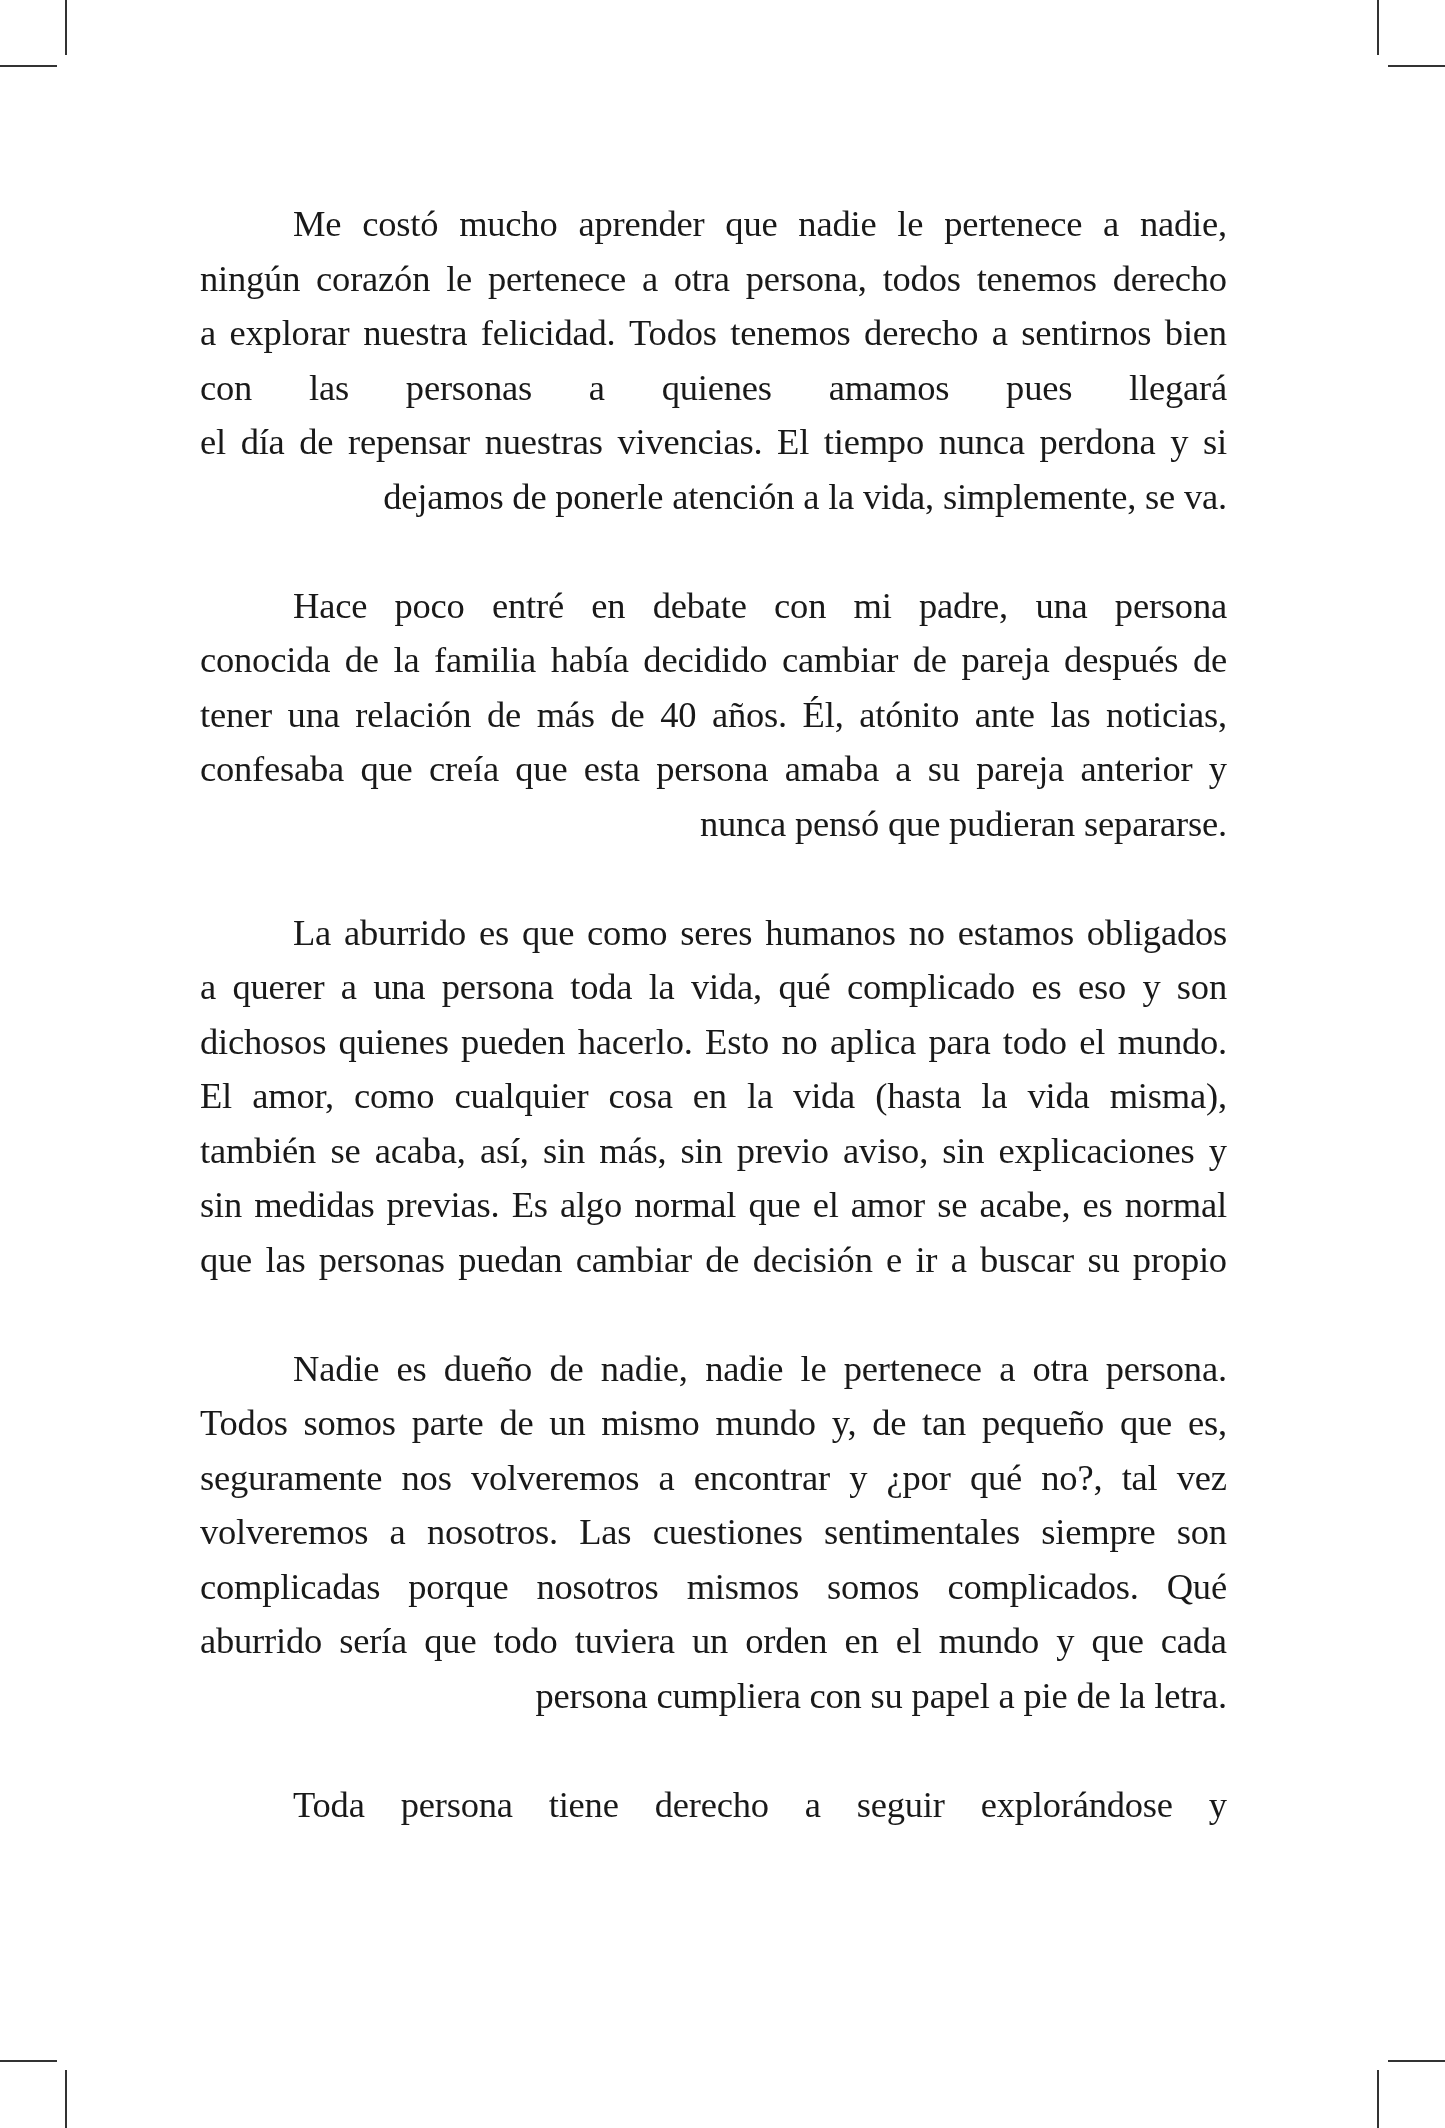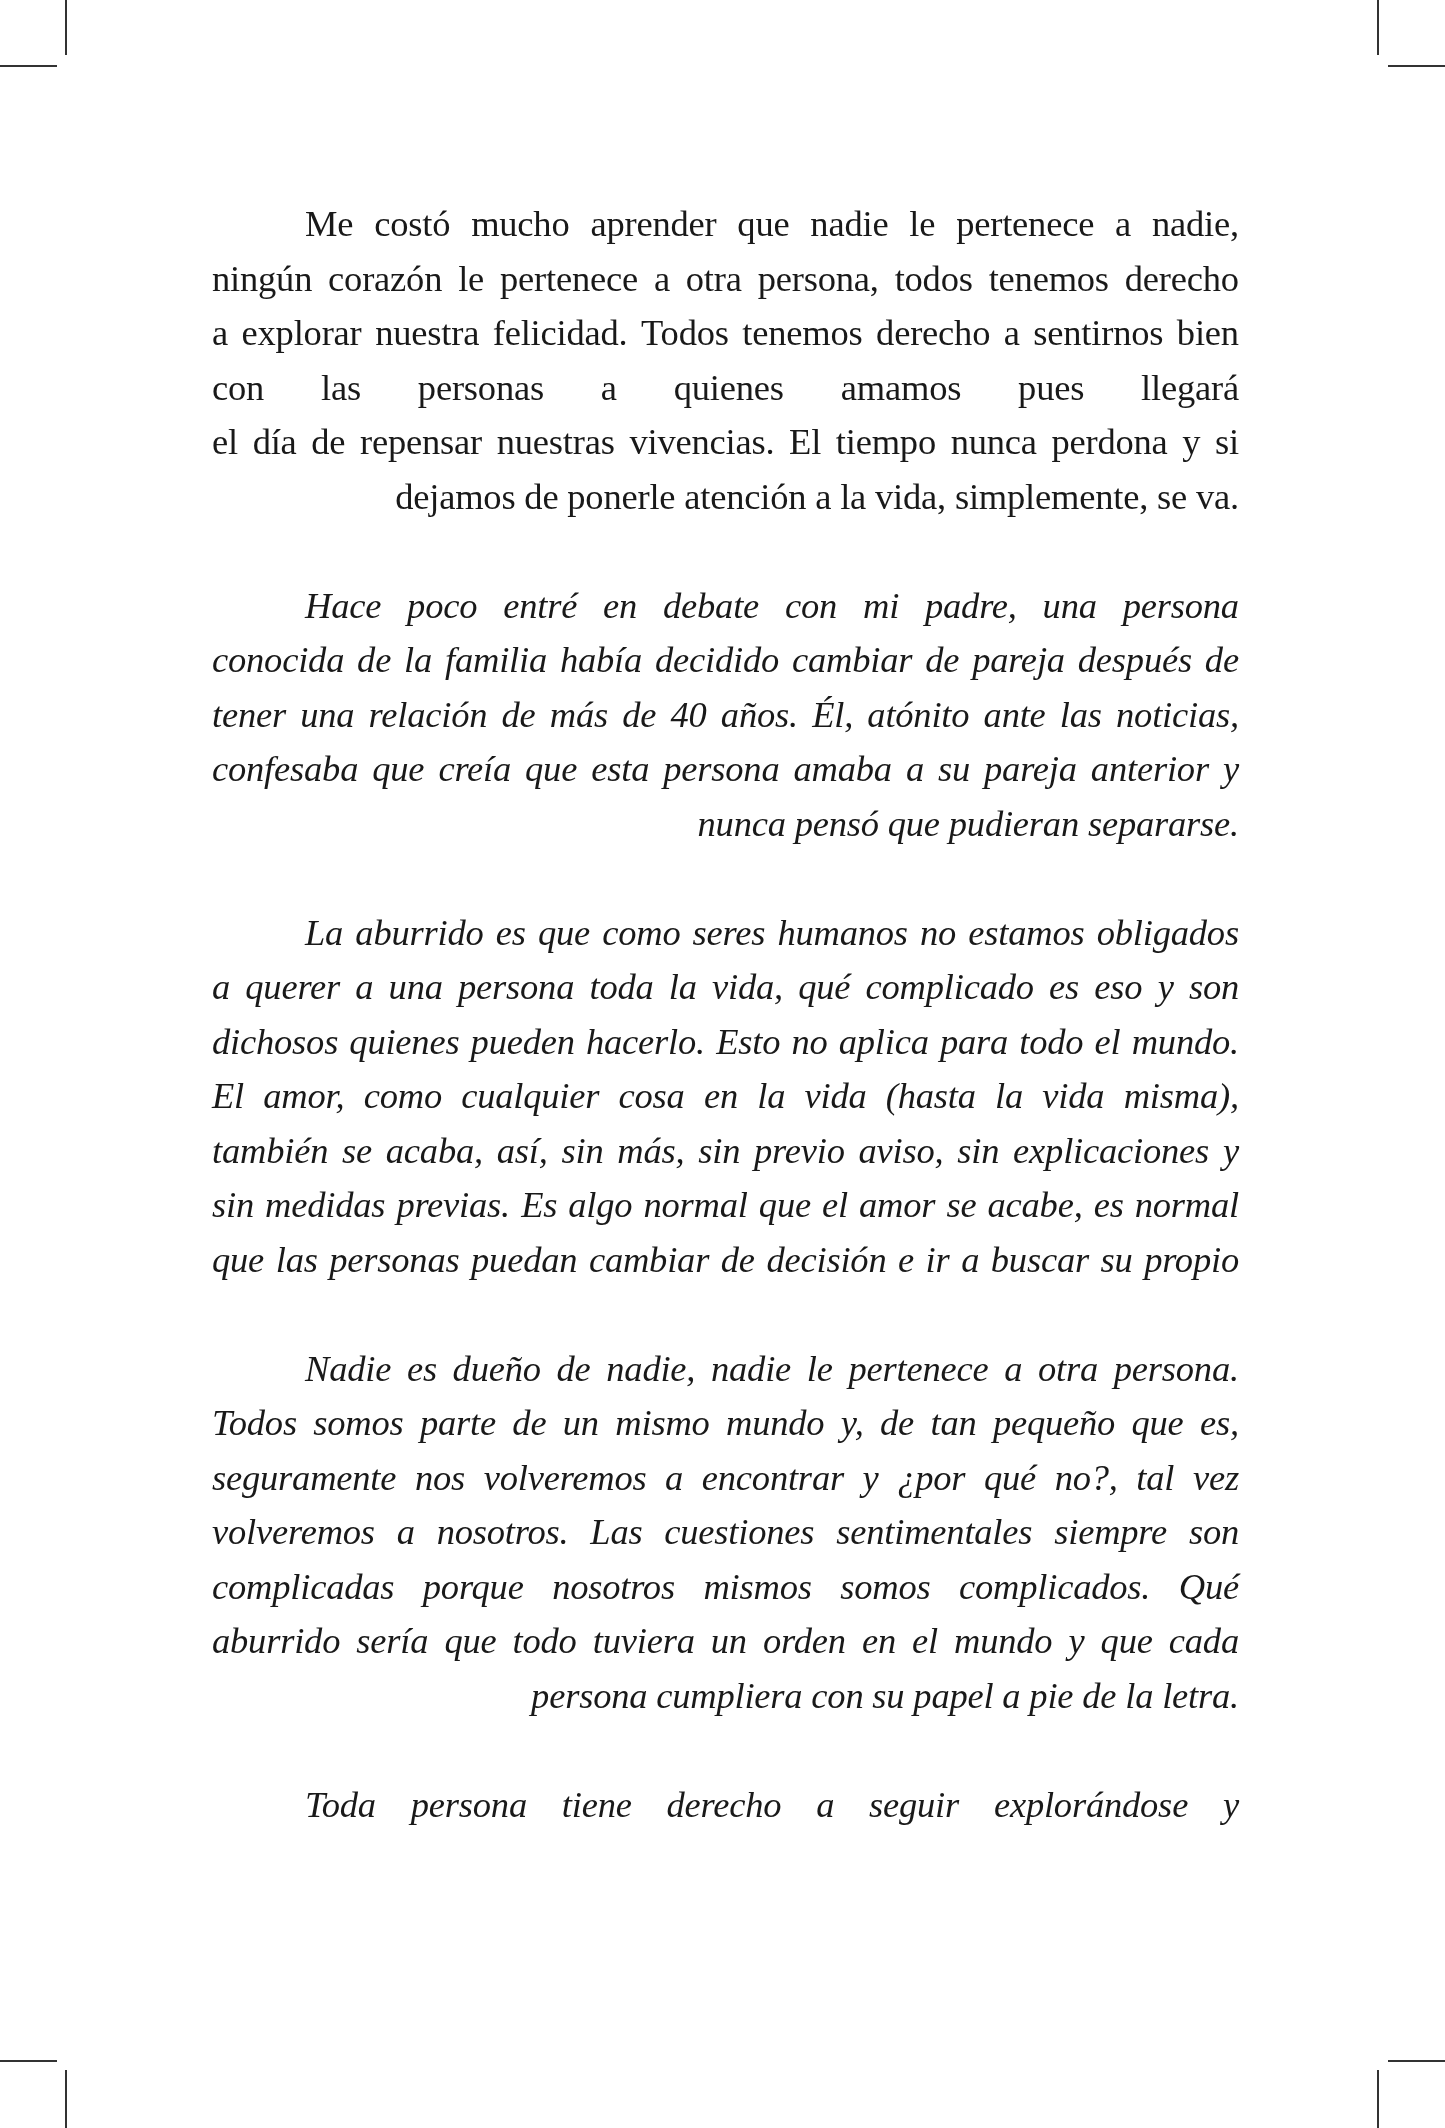--- a/index.html
+++ b/index.html
@@ -26,27 +26,27 @@
   .cm-tl-h { left: 0;     top: 65px;    width: 57px; height: 2px;  }
   .cm-tr-v { left: 1377px;top: 0;       width: 2px;  height: 55px; }
   .cm-tr-h { left: 1388px;top: 65px;    width: 57px; height: 2px;  }
   .cm-bl-h { left: 0;     top: 2060px;  width: 57px; height: 2px;  }
   .cm-bl-v { left: 65px;  top: 2070px;  width: 2px;  height: 58px; }
   .cm-br-h { left: 1388px;top: 2060px;  width: 57px; height: 2px;  }
   .cm-br-v { left: 1377px;top: 2070px;  width: 2px;  height: 58px; }
 
   .text-block {
     position: absolute;
-    left: 212px;
+    left: 200px;
     top: 197px;
     width: 1027px;
   }
 
   .paragraph { margin: 0; }
-  .paragraph + .paragraph { margin-top: 54.5px; font-style: italic; }
+  .paragraph + .paragraph { margin-top: 54.5px; }
 
   .line {
     height: 54.5px;
     line-height: 54.5px;
     font-size: 36.5px;
     letter-spacing: -0.2px;
     white-space: pre;
   }
   
   .line.just {

